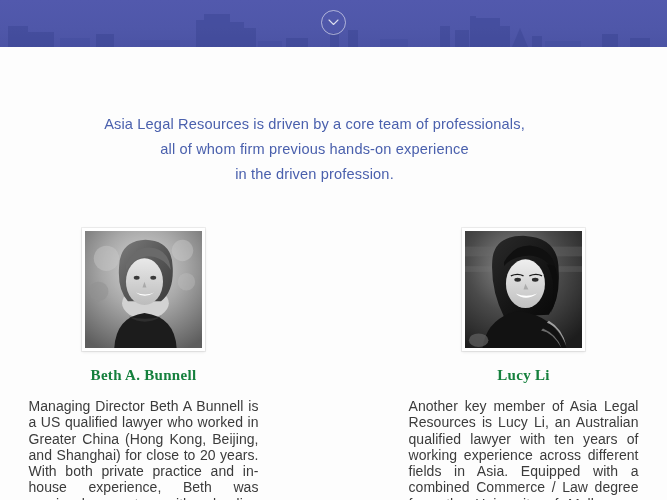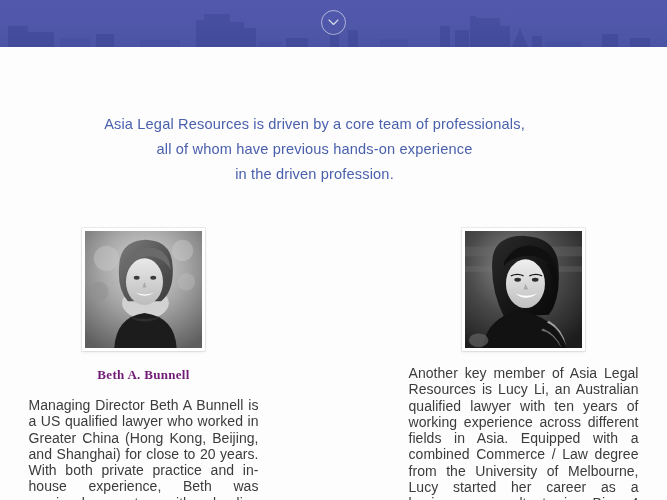--- a/index.html
+++ b/index.html
@@ -96,22 +96,22 @@
     overflow: hidden;
     background: #8d8d8d;
   }
   .photo-frame svg { display: block; width: 100%; height: 100%; }
 
   .member-name {
     margin-top: 16px;
     text-align: center;
     font-family: "Liberation Serif", serif;
     font-weight: bold;
-    font-size: 13px;
-    color: #701a75;
+    font-size: 15px;
+    color: #15803d;
     letter-spacing: 0.3px;
   }
   .member-bio {
     margin-top: 14px;
     text-align: justify;
     text-justify: inter-word;
     color: #3b3b3b;
     font-size: 14px;
     line-height: 16.3px;
     letter-spacing: 0.05px;
@@ -157,21 +157,21 @@
 
   <div class="scroll-btn" title="Scroll down">
     <svg width="11" height="7" viewBox="0 0 11 7" fill="none" aria-hidden="true">
       <path d="M1 1 L5.5 5.5 L10 1" stroke="rgba(255,255,255,0.8)" stroke-width="1.1" stroke-linecap="round" stroke-linejoin="round"></path>
     </svg>
   </div>
 </div>
 
 <div class="headline">
   <span class="headline-line">Asia Legal Resources is driven by a core team of professionals,</span>
-  <span class="headline-line">all of whom have previous hands-on experience</span>
+  <span class="headline-line">all of whom firm previous hands-on experience</span>
   <span class="headline-line">in the driven profession.</span>
 </div>
 
 <div class="team">
 
   <div class="member">
     <div class="photo-frame">
       <div class="photo-inner">
         <svg viewBox="0 0 120 120" preserveAspectRatio="xMidYMid slice" aria-hidden="true">
           <defs>
@@ -245,16 +245,17 @@
           <path d="M66 46 Q73 43 79 46" stroke="#1a1a1a" stroke-width="1.4" fill="none"></path>
           <path d="M52 64 Q62 73 74 64 Q63 69 52 64Z" fill="#ffffff"></path>
           <path d="M62 54 L60 60 L65 60Z" fill="#ababab"></path>
           <path d="M18 120 Q22 90 54 82 Q92 86 104 120Z" fill="#121212"></path>
           <path d="M86 92 Q100 100 104 118 Q96 98 84 94Z" fill="#dcdcdc" opacity="0.65"></path>
           <path d="M80 100 Q94 106 99 120 Q90 104 78 102Z" fill="#c4c4c4" opacity="0.5"></path>
           <ellipse cx="14" cy="112" rx="10" ry="7" fill="#636363" opacity="0.7"></ellipse>
         </svg>
       </div>
     </div>
+    <div class="member-name">Lucy Li</div>
     <div class="member-bio">Another key member of Asia Legal Resources is Lucy Li, an Australian qualified lawyer with ten years of working experience across different fields in Asia. Equipped with a combined Commerce / Law degree from the University of Melbourne, Lucy started her career as a business consultant in Big 4 accounting firms in Melbourne and Shanghai. She then worked as a corporate associate at a leading international firm.</div>
   </div>
 
 </div>
 
 </body></html>

